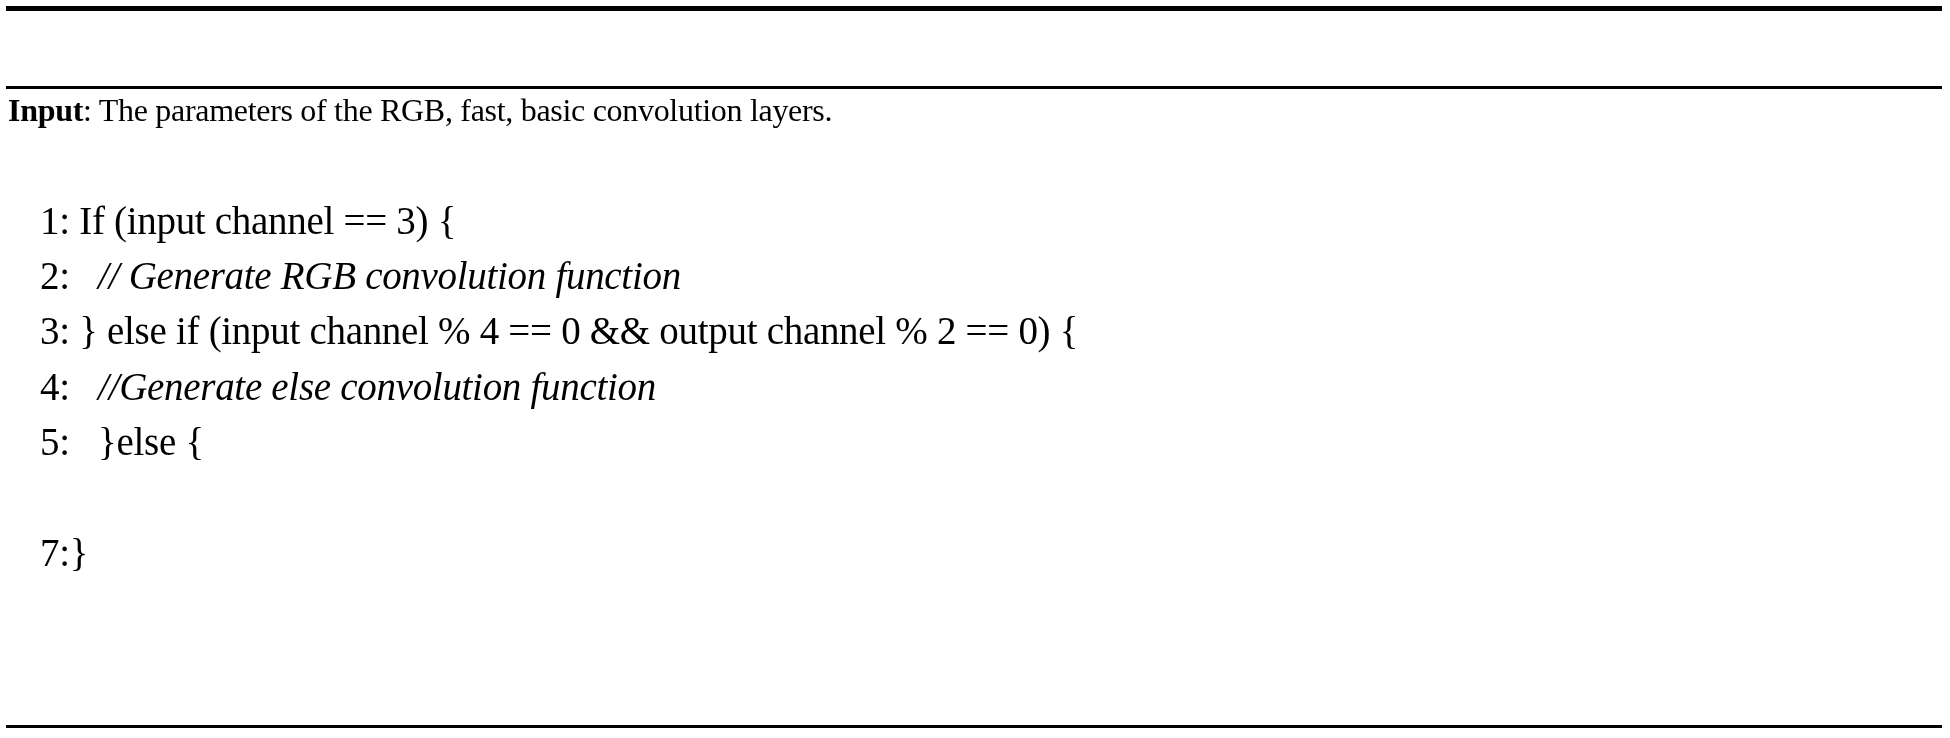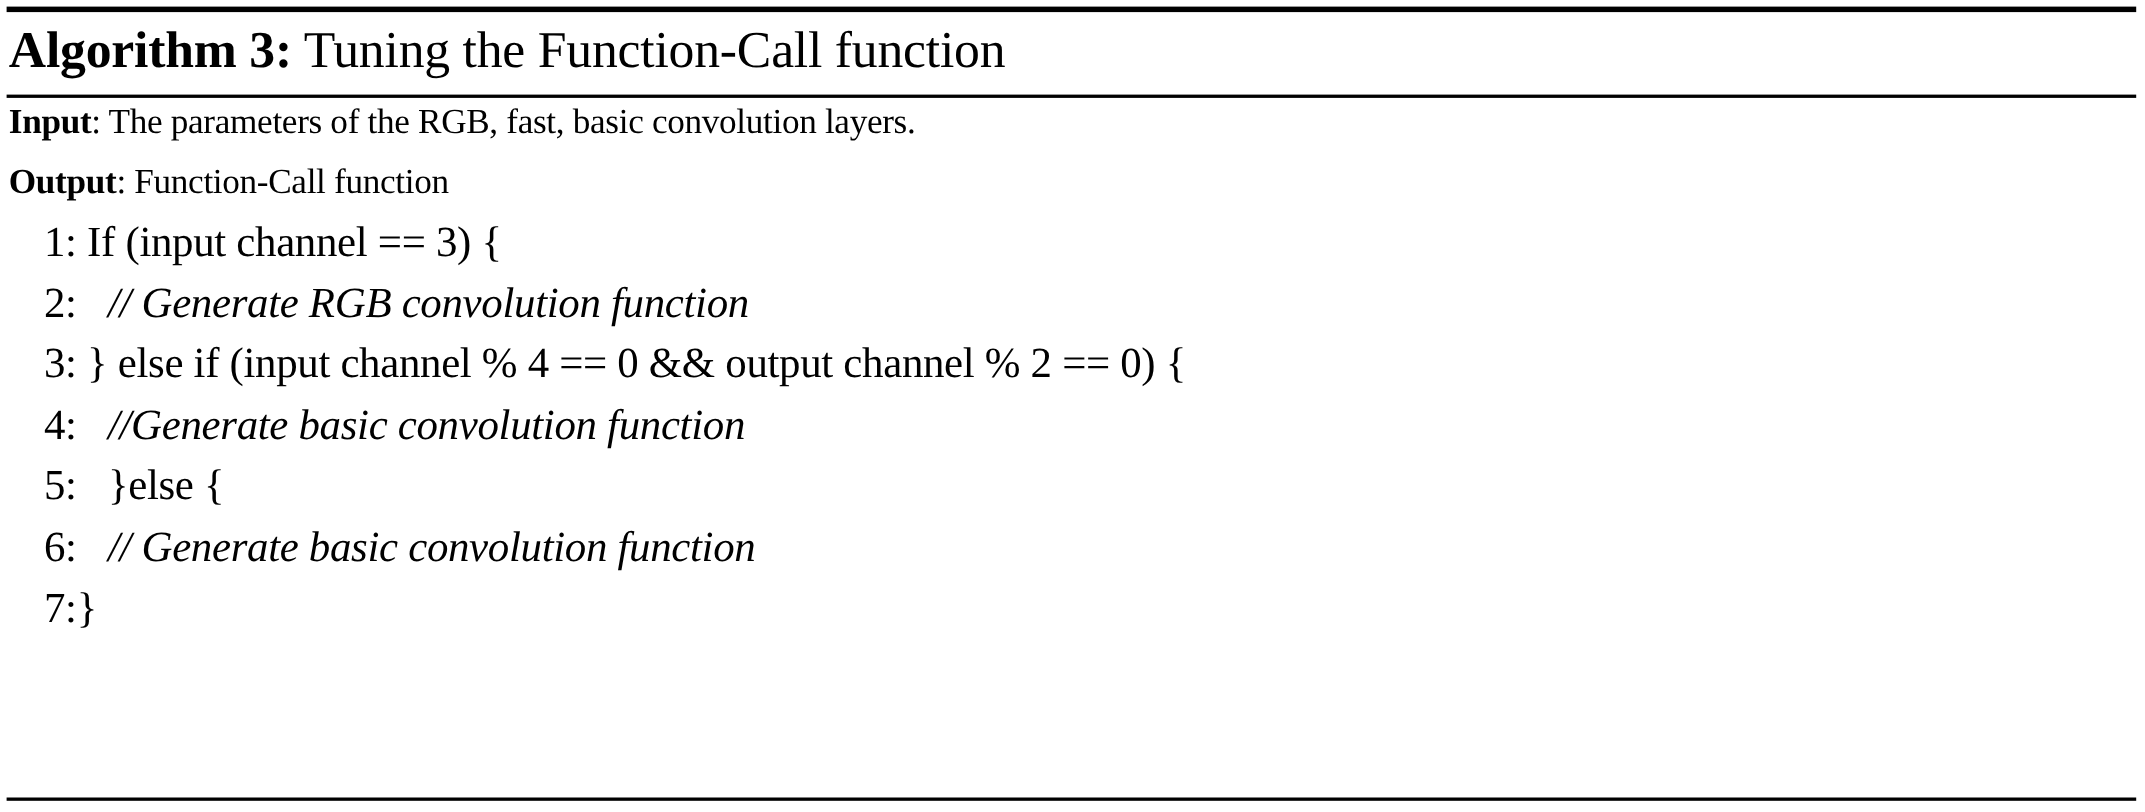--- a/index.html
+++ b/index.html
@@ -111,57 +111,48 @@
 
   .sp { white-space: pre; }
 </style>
 </head>
 <body>
 
 <div class="algorithm-box">
 
   <div class="rule rule-top"></div>
 
-  <div class="title-line">
-    <span class="title-label">Algorithm 3:</span><span class="title-text sp"> Tuning the Function-Call function</span>
-  </div>
 
   <div class="rule rule-mid"></div>
 
   <div class="io-line io-input">
     <span class="io-label">Input</span><span class="io-text sp">: The parameters of the RGB, fast, basic convolution layers.</span>
   </div>
 
-  <div class="io-line io-output">
-    <span class="io-label">Output</span><span class="io-text sp">: Function-Call function</span>
-  </div>
 
   <div class="step step-1">
     <span class="step-num">1:</span><span class="sp"> </span><span class="step-body sp">If (input channel == 3) {</span>
   </div>
 
   <div class="step step-2">
     <span class="step-num">2:</span><span class="sp">   </span><span class="step-body italic sp">// Generate RGB convolution function</span>
   </div>
 
   <div class="step step-3">
     <span class="step-num">3:</span><span class="sp"> </span><span class="step-body sp">} else if (input channel % 4 == 0 &amp;&amp; output channel % 2 == 0) {</span>
   </div>
 
   <div class="step step-4">
-    <span class="step-num">4:</span><span class="sp">   </span><span class="step-body italic sp">//Generate basic convolution function</span>
+    <span class="step-num">4:</span><span class="sp">   </span><span class="step-body italic sp">//Generate else convolution function</span>
   </div>
 
   <div class="step step-5">
     <span class="step-num">5:</span><span class="sp">   </span><span class="step-body sp">}else {</span>
   </div>
 
-  <div class="step step-6">
-    <span class="step-num">6:</span><span class="sp">   </span><span class="step-body italic sp">// Generate basic convolution function</span>
-  </div>
 
   <div class="step step-7">
     <span class="step-num">7:</span><span class="sp"></span><span class="step-body sp">}</span>
   </div>
 
   <div class="rule rule-bottom"></div>
 
 </div>
 
 </body></html>

